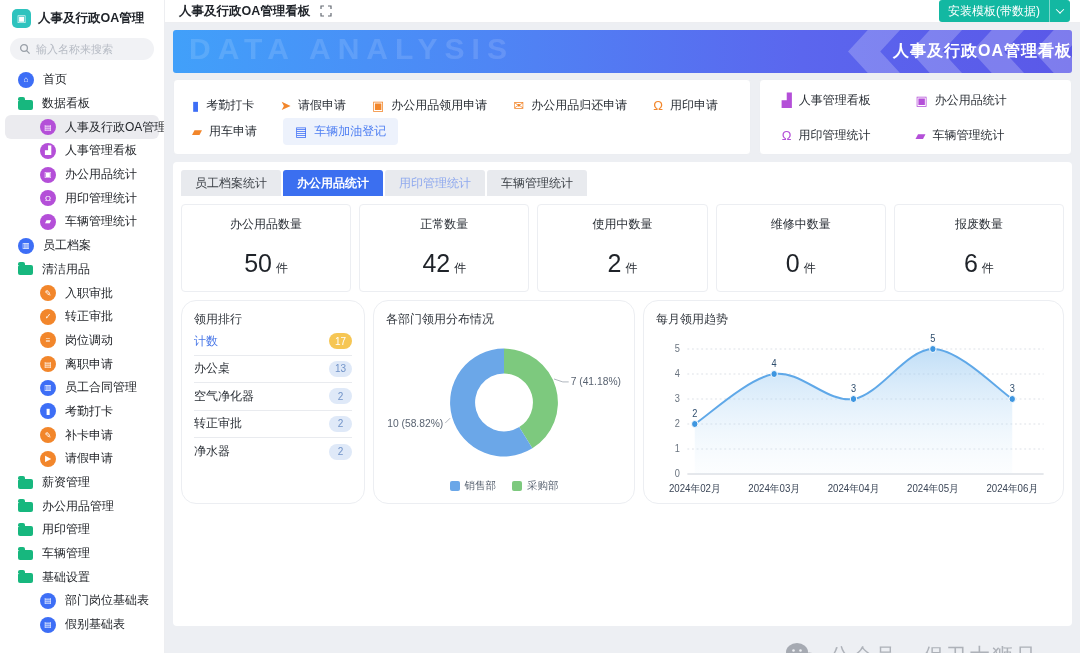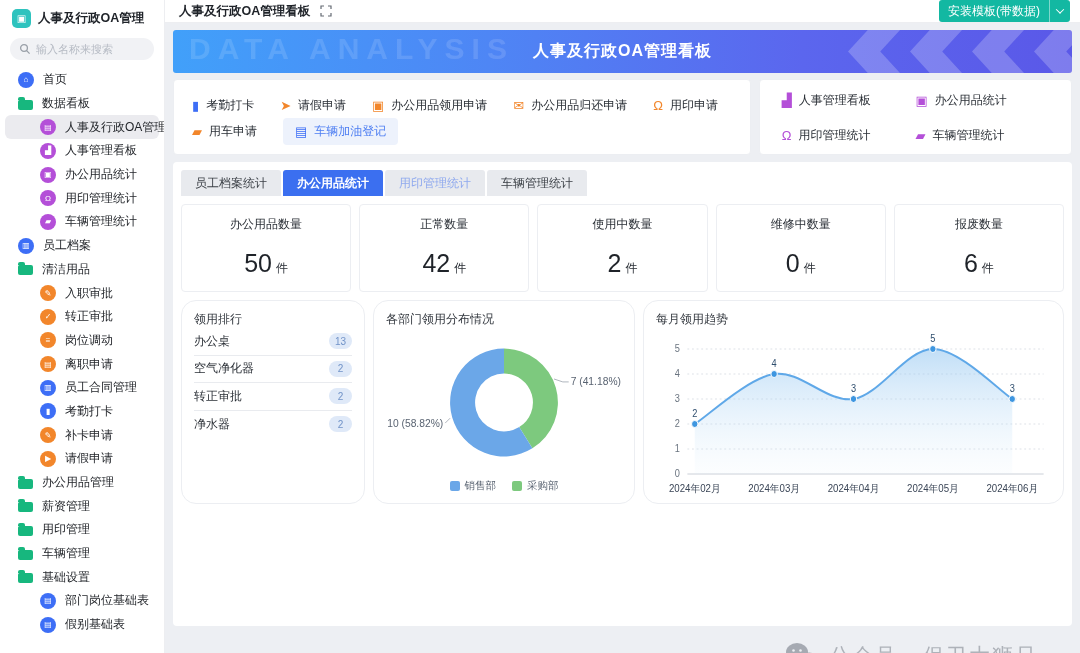--- a/index.html
+++ b/index.html
@@ -27,21 +27,21 @@
   .spacer { flex:1; }
   .install-btn { display:flex; align-items:stretch; background:#13B8A2; border-radius:3px; color:#fff; font-size:12px; height:22px; cursor:pointer; overflow:hidden; }
   .install-btn .lbl { display:flex; align-items:center; padding:0 9px; }
   .install-btn .sep { width:1px; background:rgba(255,255,255,.45); }
   .install-btn .arrow { width:20px; display:flex; align-items:center; justify-content:center; }
   .chev { width:6px; height:6px; border-right:1.5px solid #fff; border-bottom:1.5px solid #fff; transform:rotate(45deg) translate(-1px,-1px); }
 
   .content { flex:1; padding:7px 8px 0 8px; display:flex; flex-direction:column; }
 
   
-  .banner { position:relative; height:43px; border-radius:3px; background:linear-gradient(90deg,#41A0FA 0%,#4E86F5 35%,#5B66EE 70%,#5A58E8 100%); overflow:hidden; display:flex; align-items:center; justify-content:center; margin-bottom:6px; }
+  .banner { position:relative; height:43px; border-radius:3px; background:linear-gradient(90deg,#41A0FA 0%,#4E86F5 35%,#5B66EE 70%,#5A58E8 100%); overflow:hidden; display:flex; align-items:center; justify-content:flex-end; margin-bottom:6px; }
   .bn-title { color:#fff; font-size:16px; font-weight:bold; letter-spacing:1px; z-index:2; }
   .bn-watermark { position:absolute; left:16px; top:2px; font-size:30px; font-weight:bold; color:rgba(255,255,255,.13); letter-spacing:7px; white-space:nowrap; z-index:1; }
   .chevrons { position:absolute; right:-14px; top:0; height:100%; display:flex; gap:10px; z-index:1; }
   .chevron { width:52px; height:100%; background:rgba(255,255,255,.22); clip-path:polygon(100% 0,38% 0,0 50%,38% 100%,100% 100%,62% 50%); }
 
   
   .qa-row { display:flex; gap:8px; margin-bottom:7px; }
   .card { background:#fff; border:1px solid #ECEEF2; border-radius:4px; }
   .qa-left { flex:2.02; padding:12px 18px 10px 18px; display:flex; flex-direction:column; justify-content:space-between; }
   .qa-right { flex:1; padding:12px 22px 10px 22px; display:grid; grid-template-columns:1fr 1fr; align-content:space-between; }
@@ -165,25 +165,25 @@
       <div class="mi lvl1">
         <span class="ci" style="background: rgb(242, 134, 43);">✎</span>
         <span class="milabel">补卡申请</span>
       </div>
       <div class="mi lvl1">
         <span class="ci" style="background: rgb(242, 134, 43);">▶</span>
         <span class="milabel">请假申请</span>
       </div>
       <div class="mi lvl0">
         <span class="folder" style="--c: #17B77E;"></span>
+        <span class="milabel">薪资管理</span>
+      </div>
+      <div class="mi lvl0">
+        <span class="folder" style="--c: #17B77E;"></span>
         <span class="milabel">办公用品管理</span>
-      </div>
-      <div class="mi lvl0">
-        <span class="folder" style="--c: #17B77E;"></span>
-        <span class="milabel">薪资管理</span>
       </div>
       <div class="mi lvl0">
         <span class="folder" style="--c: #17B77E;"></span>
         <span class="milabel">用印管理</span>
       </div>
       <div class="mi lvl0">
         <span class="folder" style="--c: #17B77E;"></span>
         <span class="milabel">车辆管理</span>
       </div>
       <div class="mi lvl0">
@@ -315,20 +315,24 @@
           </div>
           <div class="card stat-card">
             <div class="stat-label">报废数量</div>
             <div class="stat-value">6<span class="stat-unit">件</span></div>
           </div>
         </div>
       <div class="charts-row">
         <div class="card chart-card rank-card">
           <div class="card-title">领用排行</div>
           <div id="rank-list">
+              <div class="rank-row">
+                <span class="rank-label hl">计数</span>
+                <span class="badge yellow">17</span>
+              </div>
               <div class="rank-row">
                 <span class="rank-label">办公桌</span>
                 <span class="badge blue">13</span>
               </div>
               <div class="rank-row">
                 <span class="rank-label">空气净化器</span>
                 <span class="badge blue">2</span>
               </div>
               <div class="rank-row">
                 <span class="rank-label">转正审批</span>

